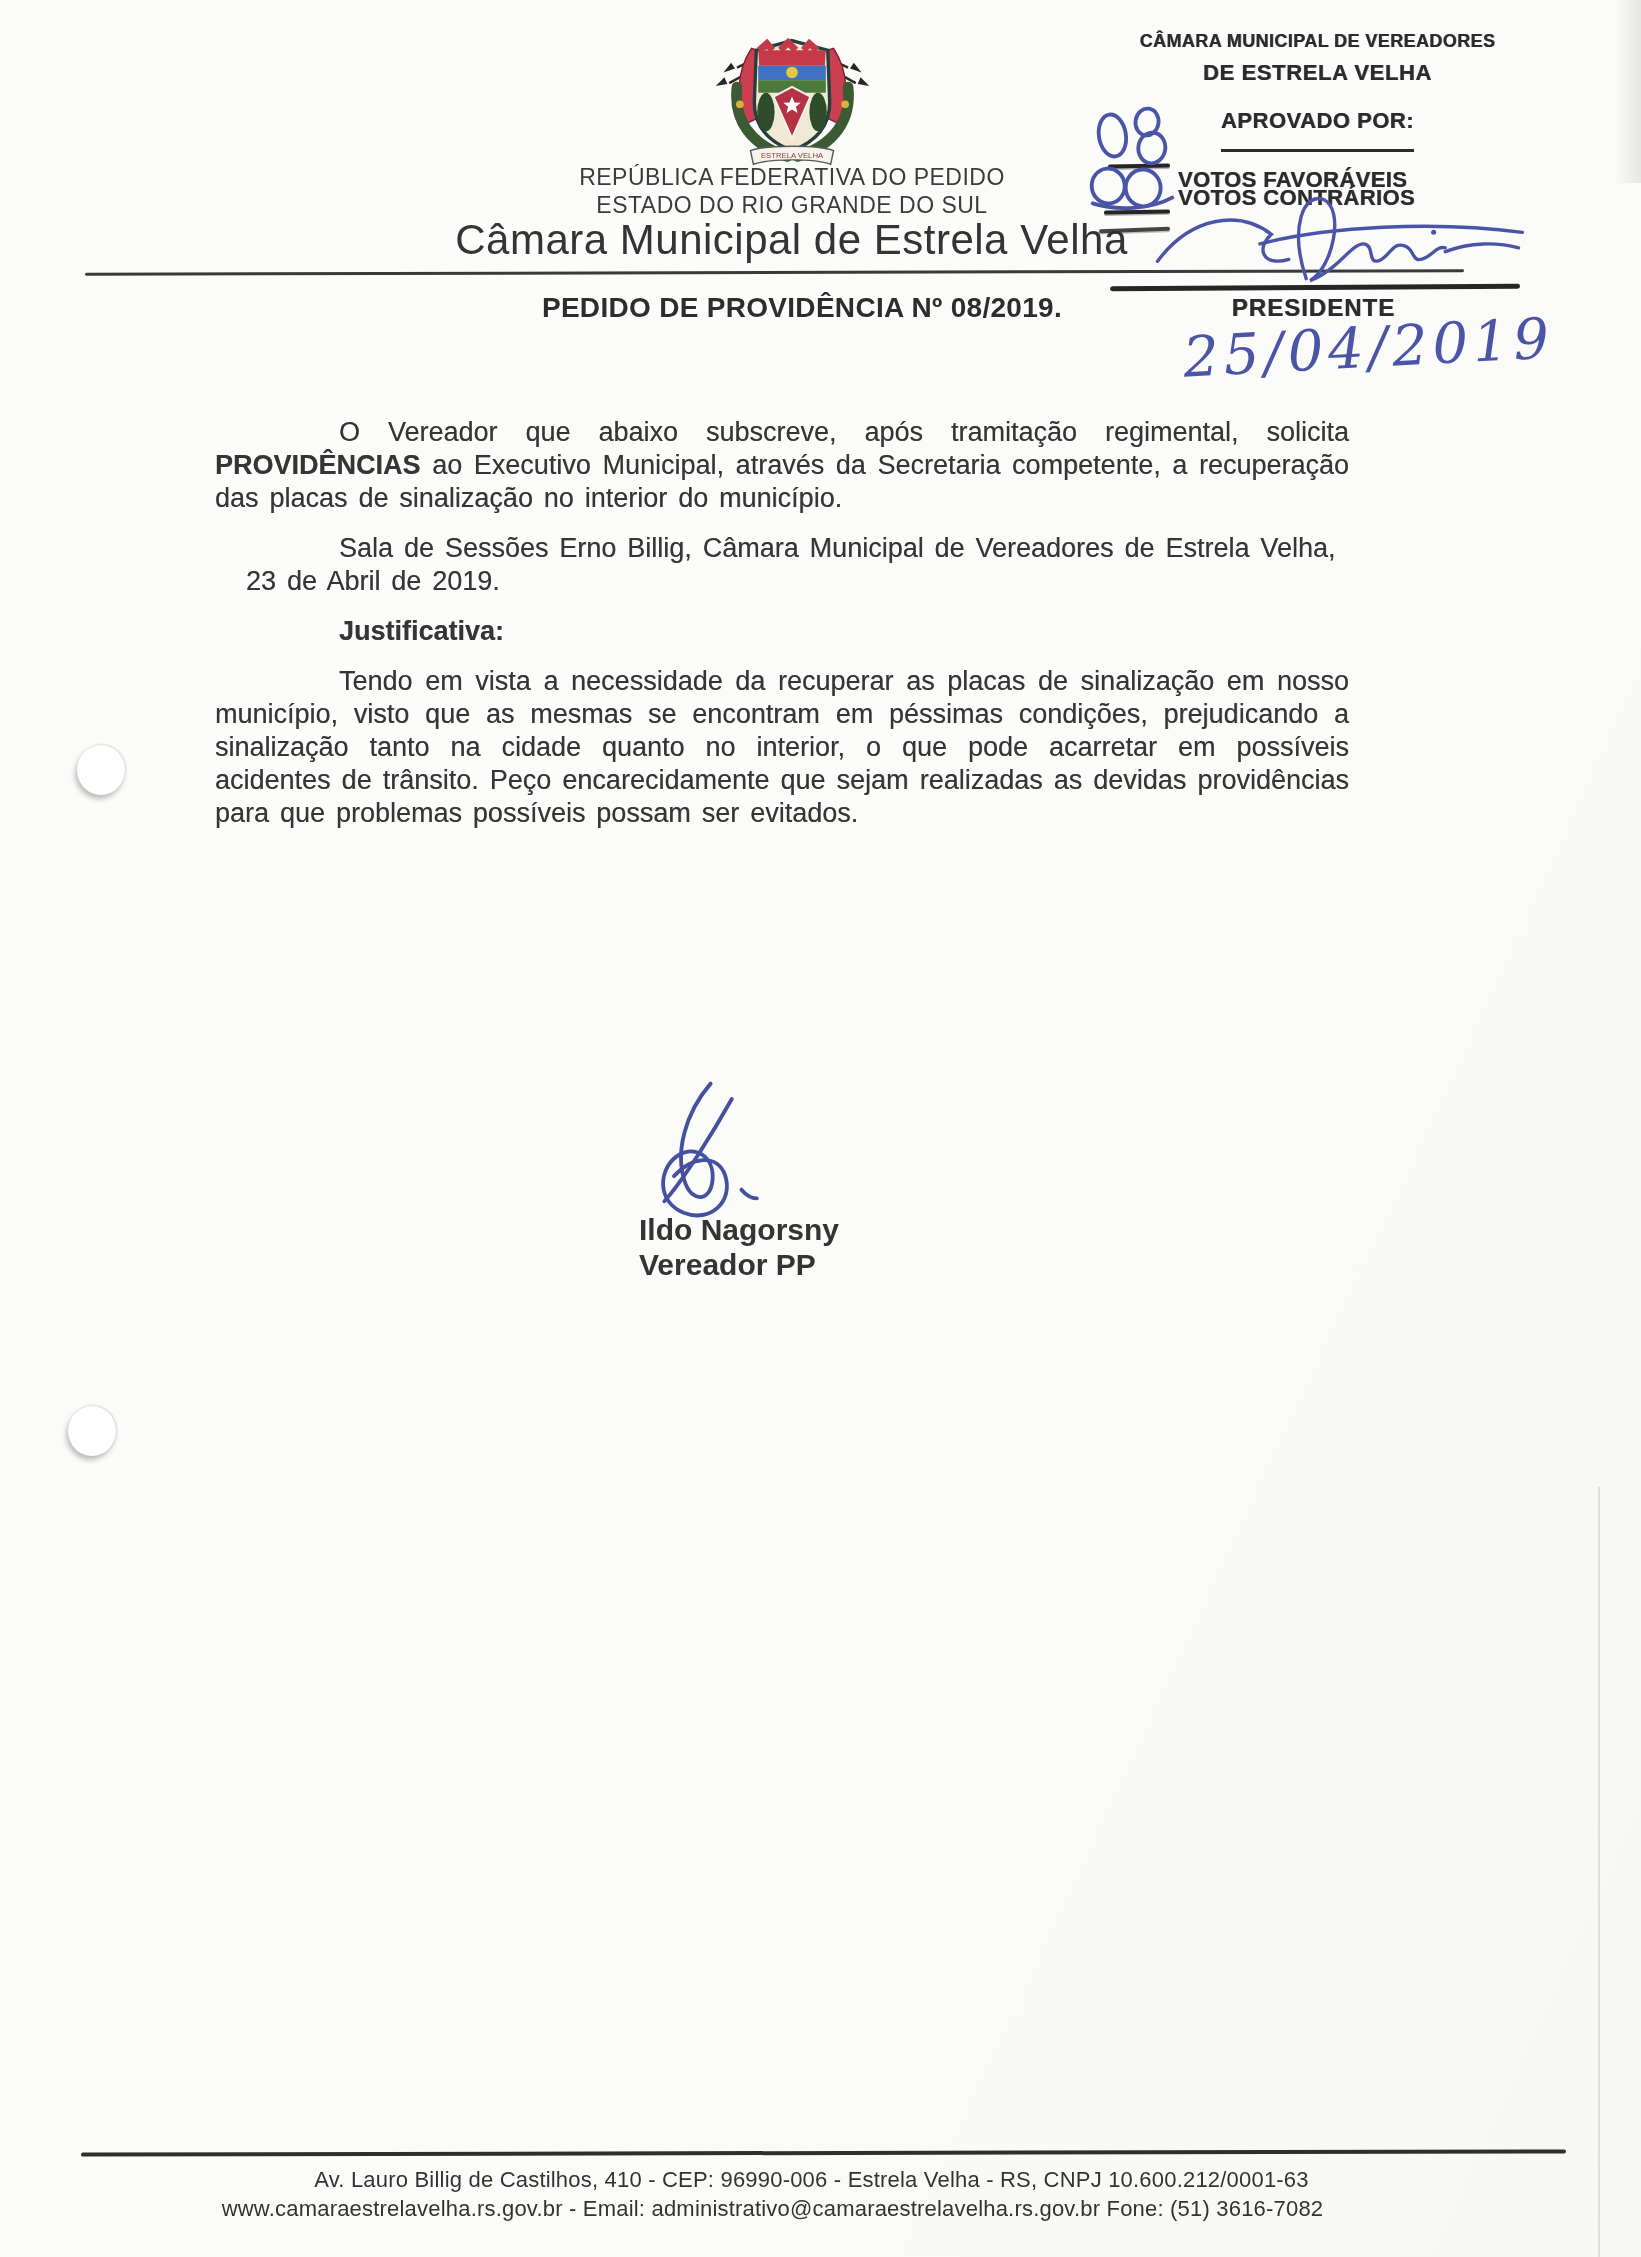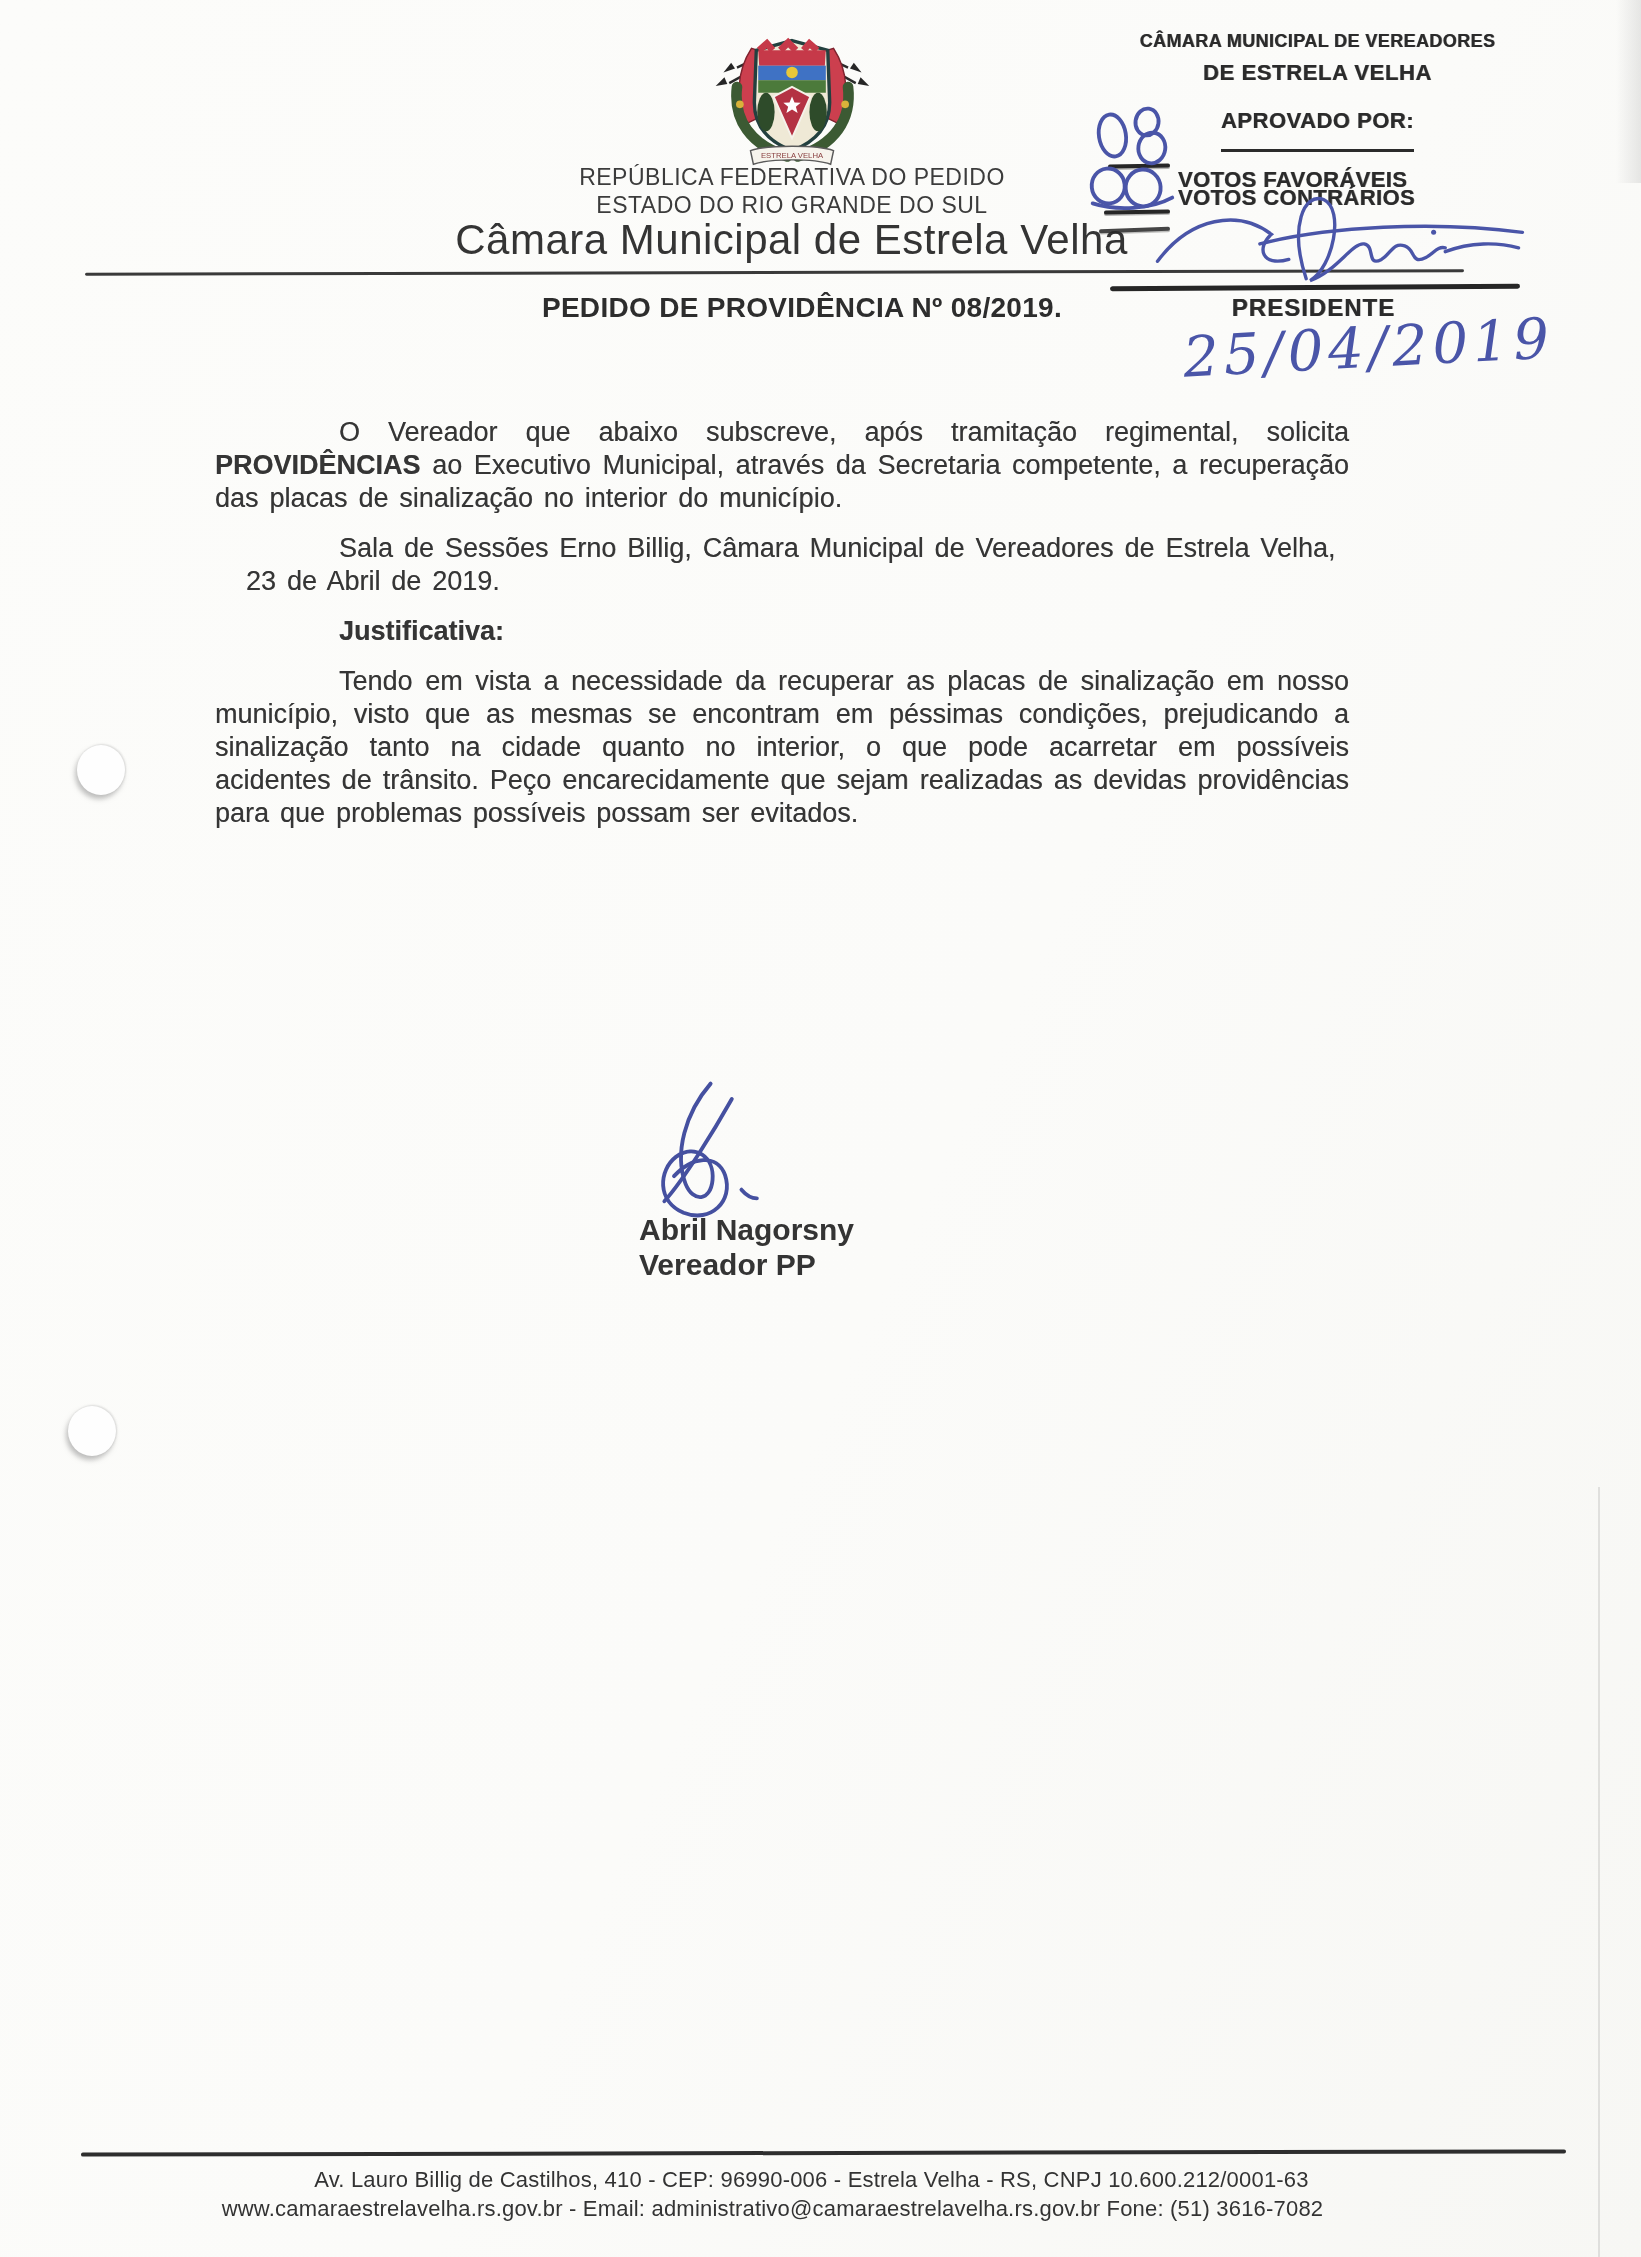--- a/index.html
+++ b/index.html
@@ -184,21 +184,21 @@
     <p class="just-par">Tendo em vista a necessidade da recuperar as placas de sinalização em nosso município, visto que as mesmas se encontram em péssimas condições, prejudicando a sinalização tanto na cidade quanto no interior, o que pode acarretar em possíveis acidentes de trânsito. Peço encarecidamente que sejam realizadas as devidas providências para que problemas possíveis possam ser evitados.</p>
   </div>
 
   <svg class="ink sig-scribble" viewBox="0 0 175 165">
     <g fill="none" stroke="#4550a0" stroke-width="4" stroke-linecap="round">
       <path d="M98,10 C72,40 60,82 72,114 C80,134 98,132 100,110 C102,86 82,72 62,86 C44,100 42,132 70,144 C98,155 122,132 113,105 C105,82 78,86 60,106"></path>
       <path d="M50,132 C70,110 102,58 120,26"></path>
       <path d="M130,120 c6,7 11,9 16,9"></path>
     </g>
   </svg>
-  <div class="sig-name">Abril Nagorsny</div>
+  <div class="sig-name">Ildo Nagorsny</div>
   <div class="sig-role">Vereador PP</div>
 
   <div class="foot-rule"></div>
   <div class="foot-l1">Av. Lauro Billig de Castilhos, 410 - CEP: 96990-006 - Estrela Velha - RS, CNPJ 10.600.212/0001-63</div>
   <div class="foot-l2">www.camaraestrelavelha.rs.gov.br - Email: administrativo@camaraestrelavelha.rs.gov.br Fone: (51) 3616-7082</div>
 
   <div class="punch-hole hole1"></div>
   <div class="punch-hole hole2"></div>
   <div class="scan-edge"></div>
   <div class="corner-shade"></div>

